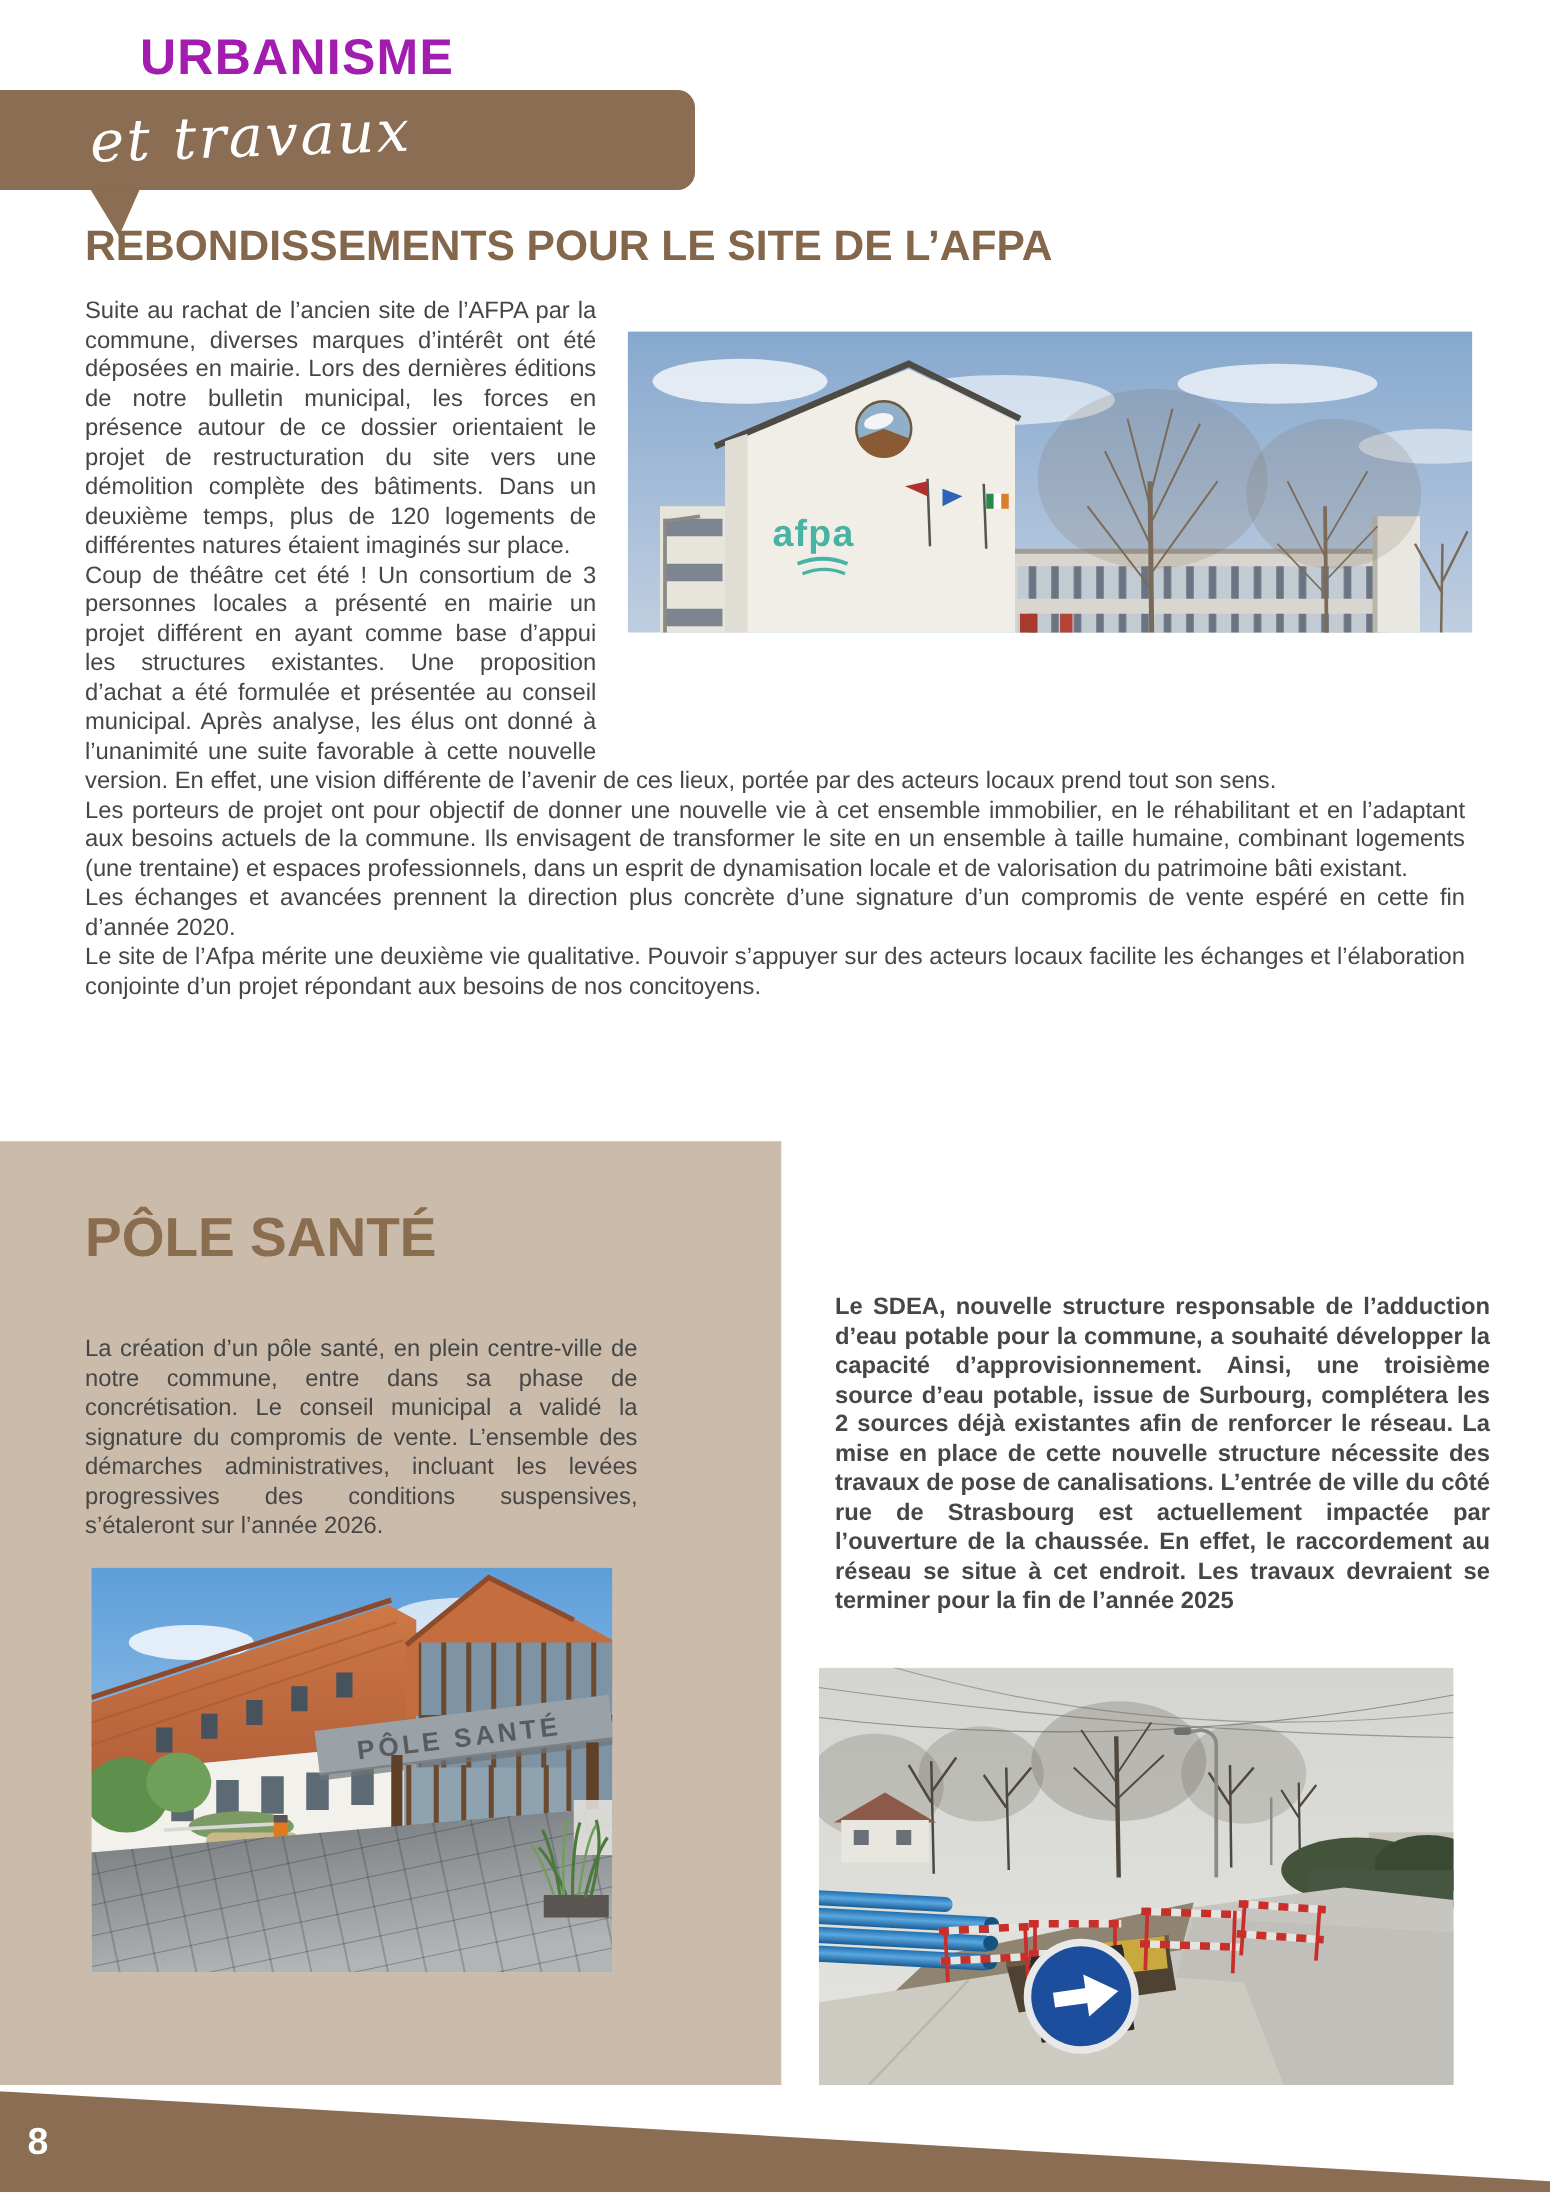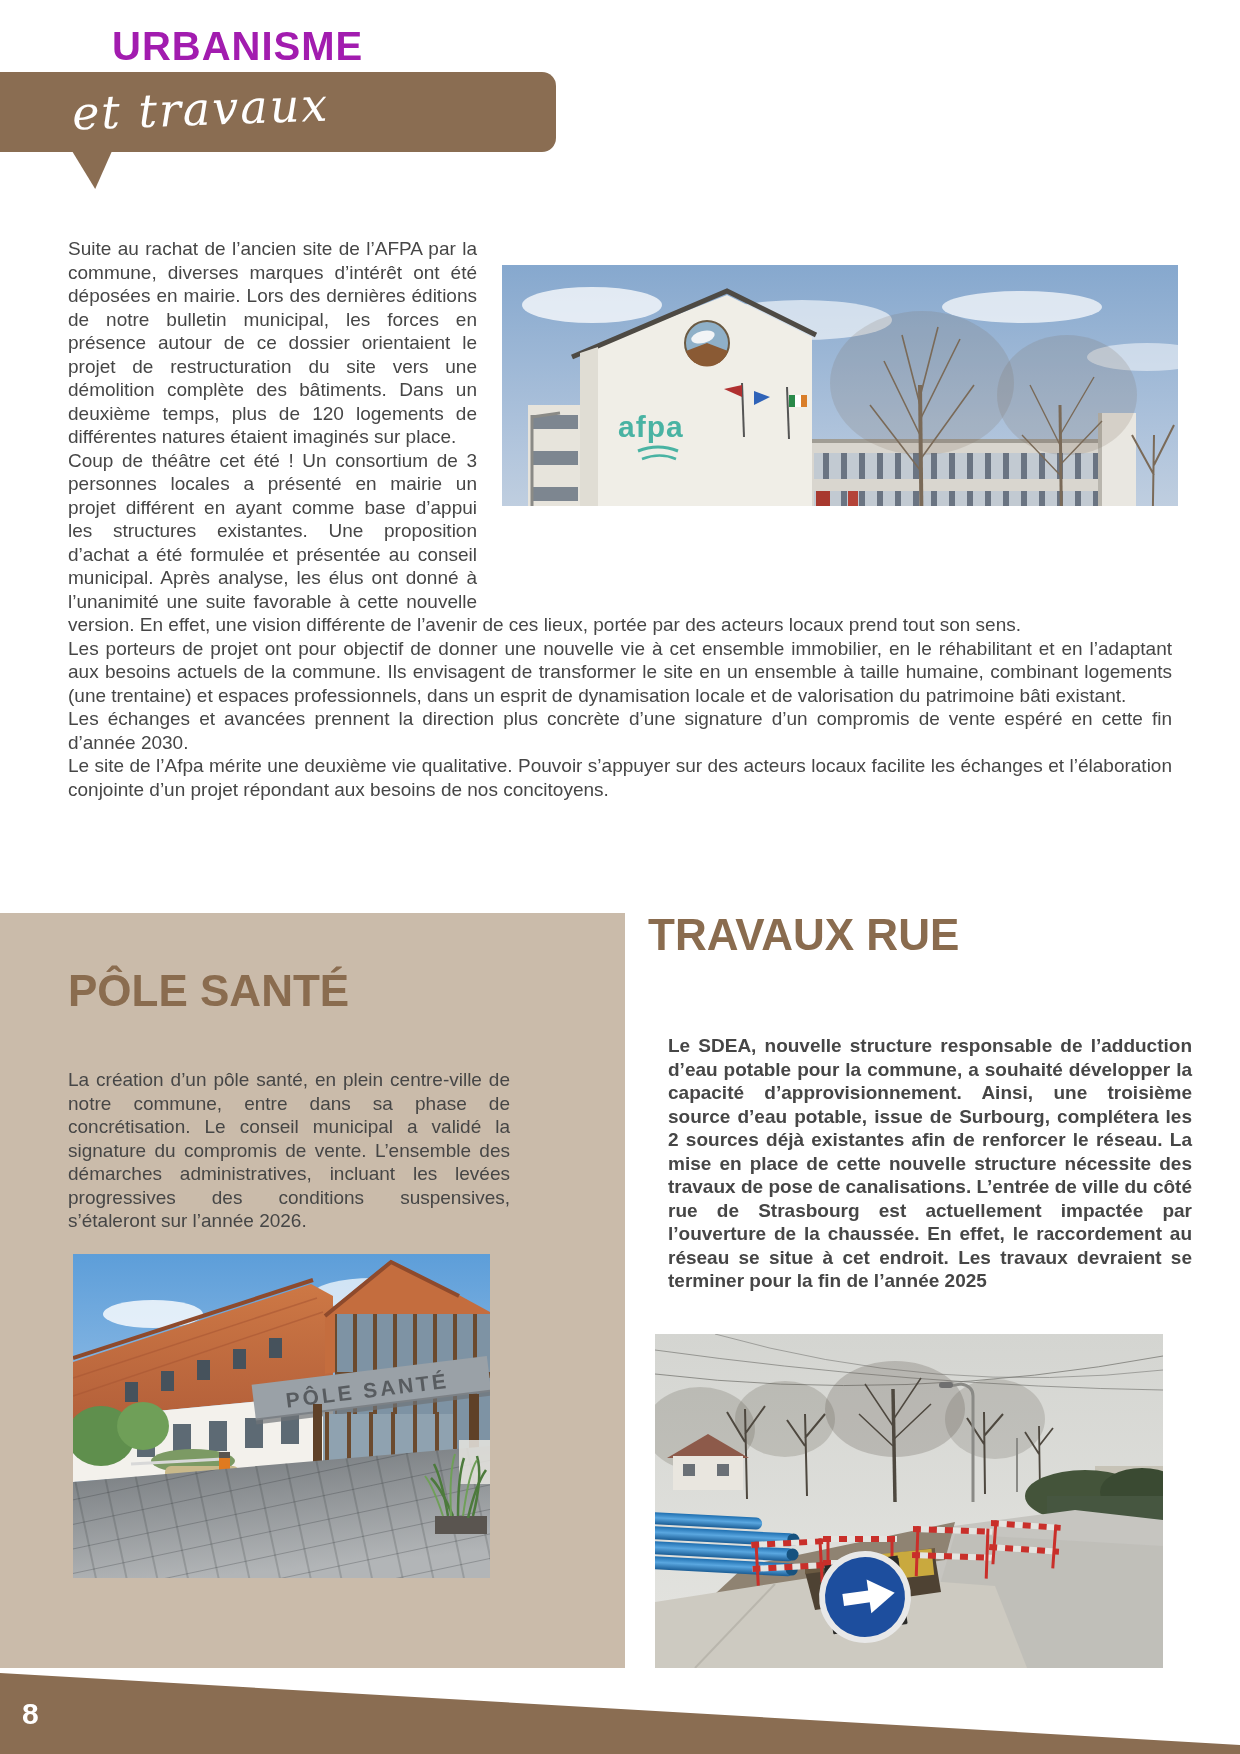--- a/index.html
+++ b/index.html
@@ -69,27 +69,28 @@
 <div class="page">
 
   <div class="abs beige-block"></div>
 
   <div class="abs kicker">URBANISME</div>
   <div class="abs banner">
     <span class="banner-script">et travaux</span>
   </div>
   <div class="abs banner-pointer"></div>
 
+  <div class="abs h1">REBONDISSEMENTS POUR LE SITE DE L’AFPA</div>
 
   <div class="abs body-text sec1-text">
     <div class="float-spacer"></div>
     <p>Suite au rachat de l’ancien site de l’AFPA par la commune, diverses marques d’intérêt ont été déposées en mairie. Lors des dernières éditions de notre bulletin municipal, les forces en présence autour de ce dossier orientaient le projet de restructuration du site vers une démolition complète des bâtiments. Dans un deuxième temps, plus de 120 logements de différentes natures étaient imaginés sur place.</p>
     <p>Coup de théâtre cet été ! Un consortium de 3 personnes locales a présenté en mairie un projet différent en ayant comme base d’appui les structures existantes. Une proposition d’achat a été formulée et présentée au conseil municipal. Après analyse, les élus ont donné à l’unanimité une suite favorable à cette nouvelle version. En effet, une vision différente de l’avenir de ces lieux, portée par des acteurs locaux prend tout son sens.</p>
     <p>Les porteurs de projet ont pour objectif de donner une nouvelle vie à cet ensemble immobilier, en le réhabilitant et en l’adaptant aux besoins actuels de la commune. Ils envisagent de transformer le site en un ensemble à taille humaine, combinant logements (une trentaine) et espaces professionnels, dans un esprit de dynamisation locale et de valorisation du patrimoine bâti existant.</p>
-    <p>Les échanges et avancées prennent la direction plus concrète d’une signature d’un compromis de vente espéré en cette fin d’année 2030.</p>
+    <p>Les échanges et avancées prennent la direction plus concrète d’une signature d’un compromis de vente espéré en cette fin d’année 2020.</p>
     <p>Le site de l’Afpa mérite une deuxième vie qualitative. Pouvoir s’appuyer sur des acteurs locaux facilite les échanges et l’élaboration conjointe d’un projet répondant aux besoins de nos concitoyens.</p>
   </div>
 
   <div class="abs photo afpa-photo">
     <svg viewBox="0 0 676 340" width="676" height="340">
       <defs>
         <linearGradient id="a-sky" x1="0" y1="0" x2="0" y2="1">
           <stop offset="0" stop-color="#86a8ce"></stop>
             <stop offset="0.55" stop-color="#b3c6dd"></stop>
             <stop offset="1" stop-color="#d6dde4"></stop>
@@ -301,21 +302,20 @@
       </g>
       <g stroke="#6f9f58" stroke-width="2" fill="none">
         <path d="M378,262 q-2,-44 4,-62"></path>
           <path d="M390,262 q6,-44 14,-56"></path>
           <path d="M370,262 q-10,-30 -18,-40"></path>
       </g>
     </svg>
   </div>
 
   <div class="abs sec-title trav-title">
-    <div>TRAVAUX RUE</div>
   </div>
   <div class="abs body-text trav-body">Le SDEA, nouvelle structure responsable de l’adduction d’eau potable pour la commune, a souhaité développer la capacité d’approvisionnement. Ainsi, une troisième source d’eau potable, issue de Surbourg, complétera les 2 sources déjà existantes afin de renforcer le réseau. La mise en place de cette nouvelle structure nécessite des travaux de pose de canalisations. L’entrée de ville du côté rue de Strasbourg est actuellement impactée par l’ouverture de la chaussée. En effet, le raccordement au réseau se situe à cet endroit. Les travaux devraient se terminer pour la fin de l’année 2025</div>
 
   <div class="abs photo trav-photo">
     <svg viewBox="0 0 508 334" width="508" height="334">
       <defs>
         <linearGradient id="t-sky" x1="0" y1="0" x2="0" y2="1">
           <stop offset="0" stop-color="#d4d5d1"></stop>
             <stop offset="1" stop-color="#e5e5e1"></stop>
         </linearGradient>

